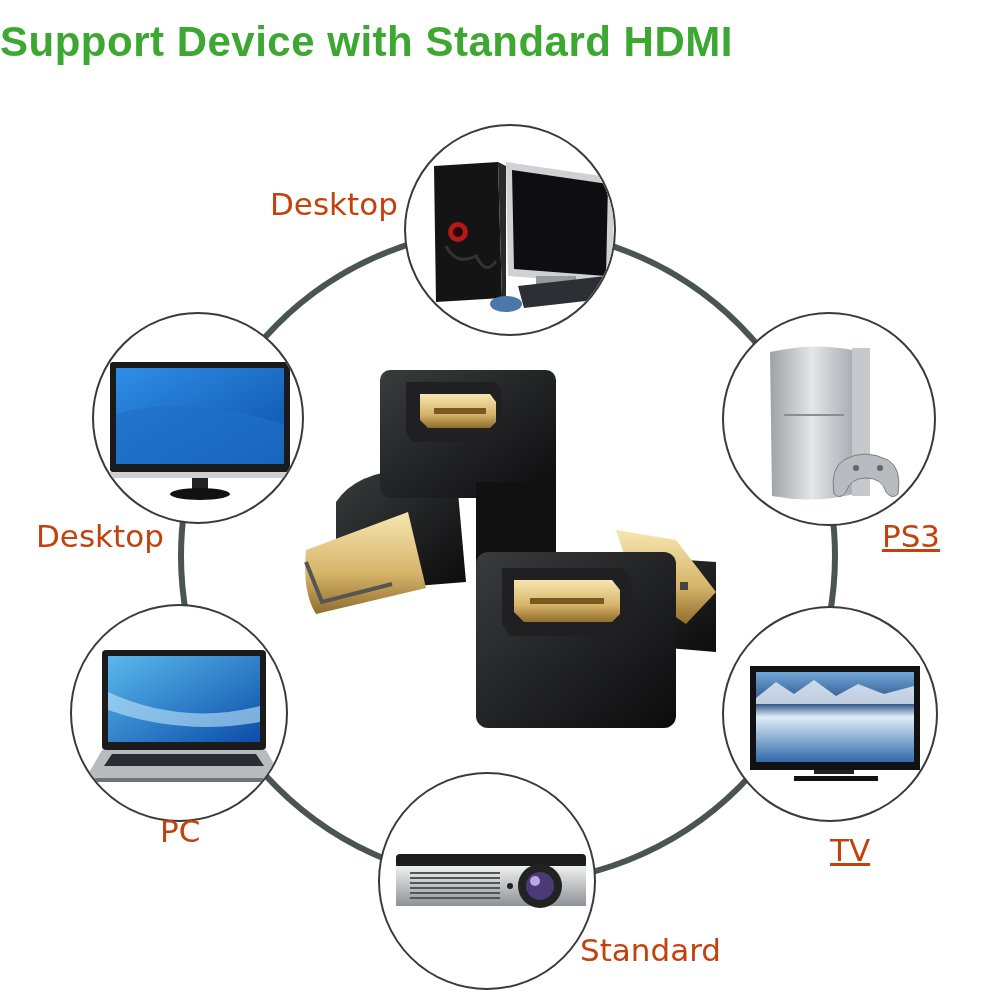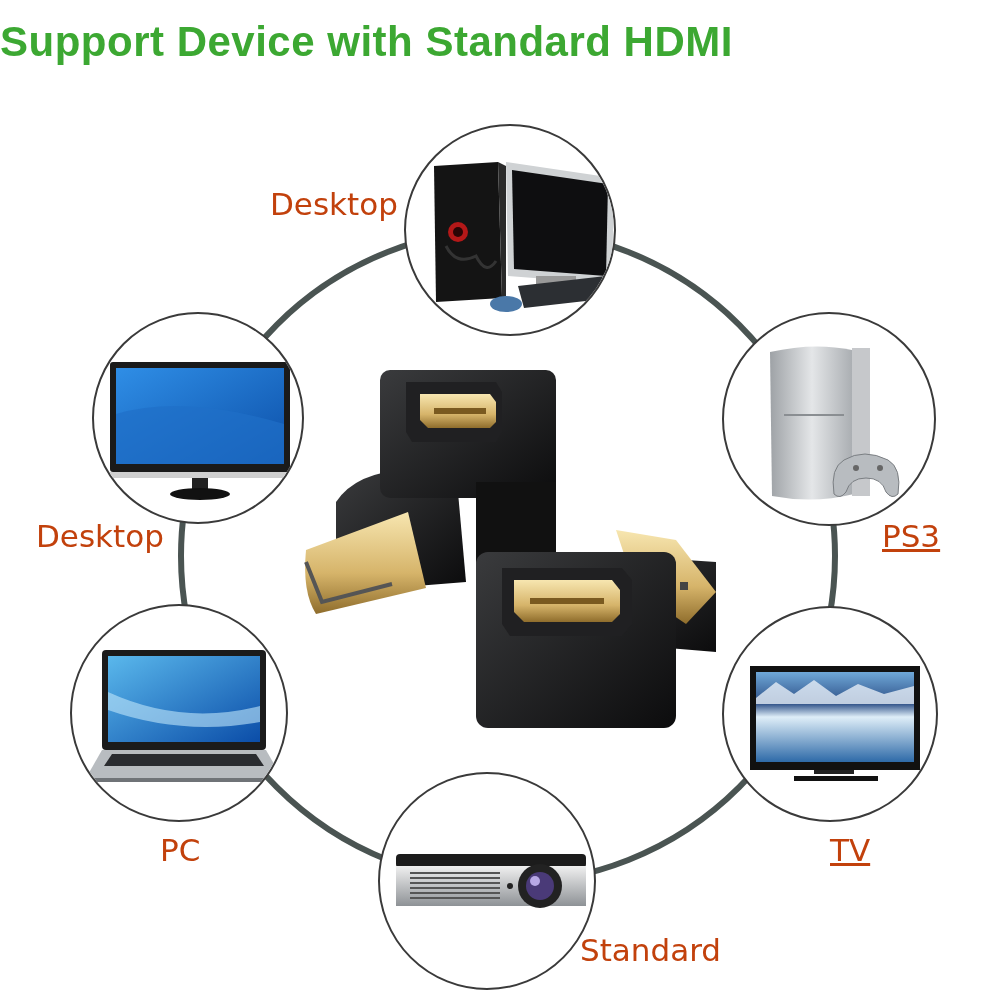--- a/index.html
+++ b/index.html
@@ -79,21 +79,21 @@
         </linearGradient>
       </defs>
     <rect x="30" y="44" width="164" height="100" rx="4" fill="#1b1b1b"></rect>
     <rect x="36" y="50" width="152" height="86" fill="url(#lp)"></rect>
     <path d="M36 86 Q110 120 188 100 L188 116 Q110 130 36 104Z" fill="#bfe6fa" opacity="0.6"></path>
     <polygon points="30,144 194,144 210,172 14,172" fill="#b8bcc0"></polygon>
     <polygon points="40,148 184,148 192,160 32,160" fill="#2a2c30"></polygon>
     <rect x="14" y="172" width="196" height="4" fill="#6f7377"></rect>
   </svg>
 </div>
-<div class="lbl" style="left:160px;top:832px;">PC</div>
+<div class="lbl" style="left:160px;top:813px;">PC</div>
 
 <div class="dev" style="left:722px;top:606px;width:216px;height:216px;">
   <svg width="216" height="216" viewBox="0 0 216 216">
     <defs>
         <linearGradient id="tvs" x1="0" y1="0" x2="0" y2="1">
           <stop offset="0" stop-color="#6fa8d8"></stop>
           <stop offset="0.35" stop-color="#2d4f86"></stop>
           <stop offset="0.5" stop-color="#dfeef8"></stop>
           <stop offset="1" stop-color="#2e6aa8"></stop>
         </linearGradient>

